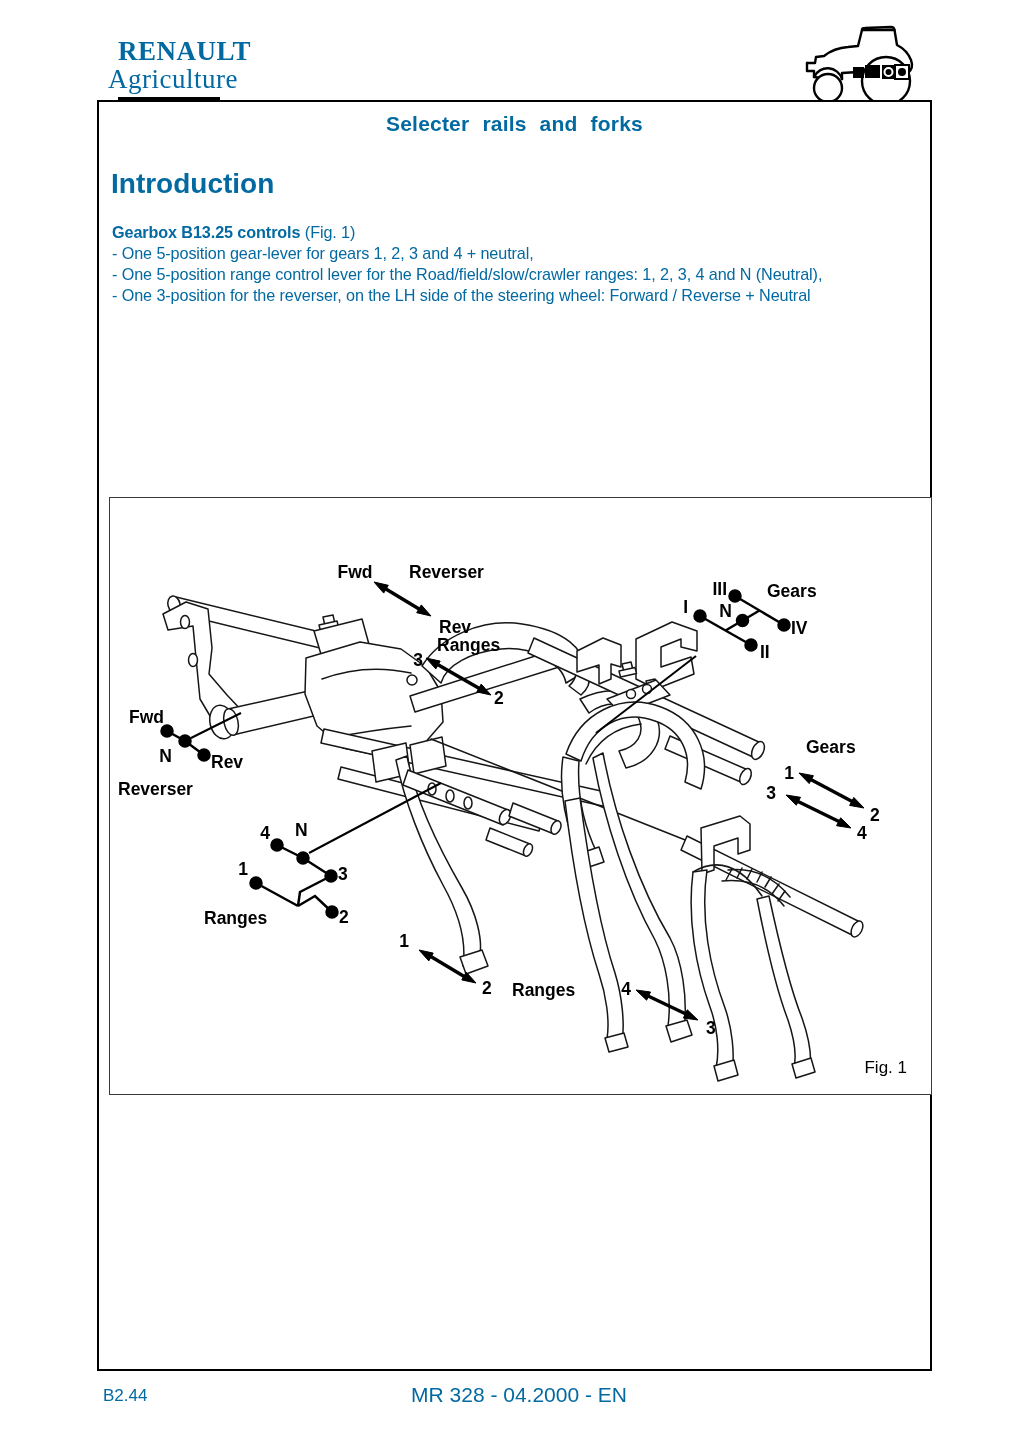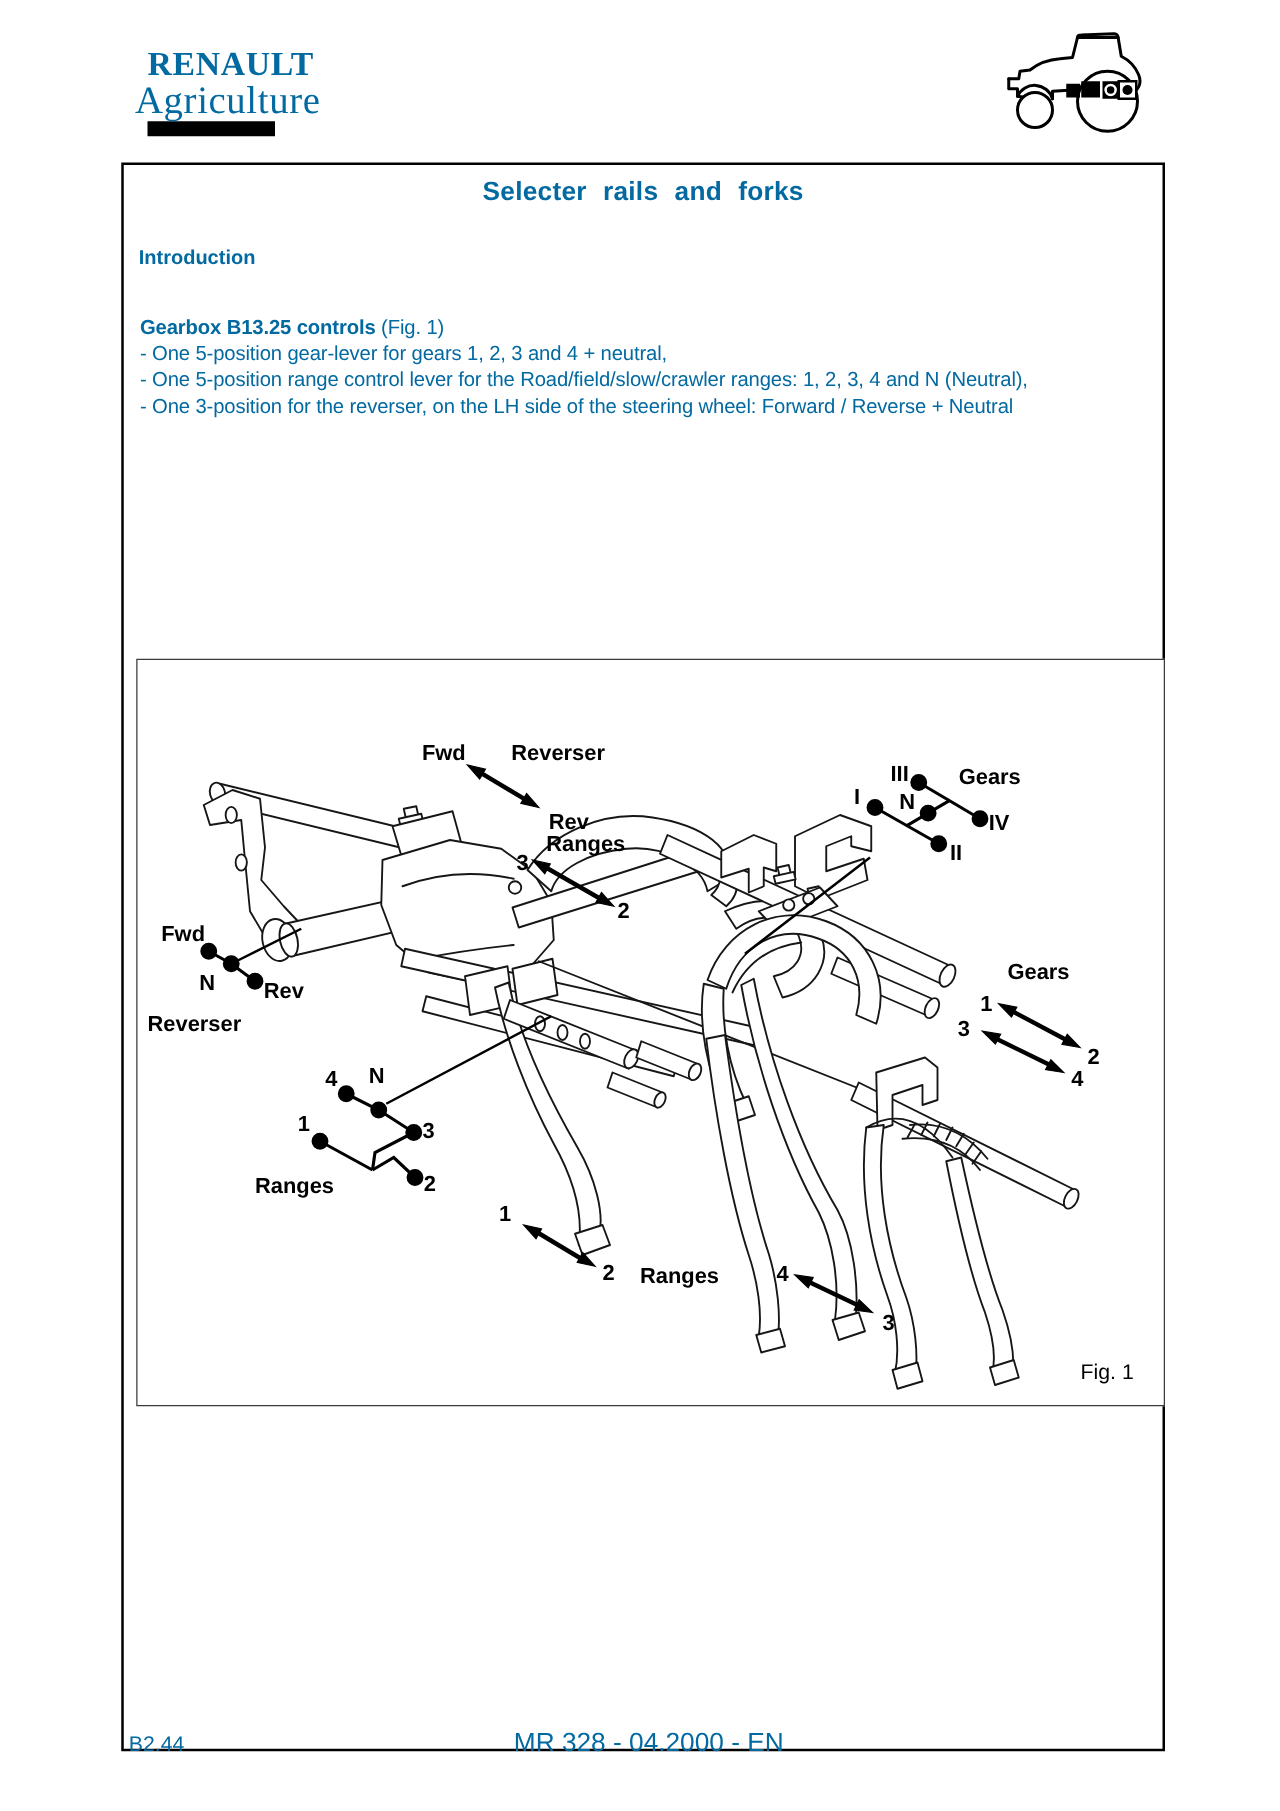--- a/index.html
+++ b/index.html
@@ -8,36 +8,36 @@
     position:relative; width:1024px; height:1449px; background:#fff;
     font-family:"Liberation Sans", sans-serif; color:#0369a1; overflow:hidden;
   }
   
   .logo-block { position:absolute; left:108px; top:38px; }
   .brand-name {
     font-family:"Liberation Serif", serif; font-weight:700; font-size:27px;
     letter-spacing:0.5px; line-height:27px; margin-left:10px;
   }
   .brand-division {
-    font-family:"Liberation Serif", serif; font-size:31px; letter-spacing:0.5px;
+    font-family:"Liberation Serif", serif; font-size:27px; letter-spacing:0.5px;
     line-height:29px;
   }
   .brand-bar { width:102px; height:12px; background:#000; margin-left:10px; margin-top:3px; }
   .tractor-icon { position:absolute; left:800px; top:20px; width:126px; height:92px; }
   
   .main-box {
-    position:absolute; left:97px; top:130px; width:835px; height:1271px;
+    position:absolute; left:97px; top:100px; width:835px; height:1271px;
     border:2px solid #000; background:#fff;
   }
   .doc-title {
     position:absolute; left:0; right:0; top:10px; text-align:center;
     font-size:21px; font-weight:700; word-spacing:7px; letter-spacing:0.2px;
   }
   .section-heading {
-    position:absolute; left:12px; top:66px; font-size:16px; font-weight:700;
+    position:absolute; left:12px; top:66px; font-size:28px; font-weight:700;
   }
   .intro-para {
     position:absolute; left:13px; top:120px; width:802px;
     font-size:16.2px; line-height:21px; letter-spacing:-0.1px;
   }
   .intro-para p { margin:0; }
   .bold { font-weight:700; }
   .hang { padding-left:14px; text-indent:-14px; }
   .note-inline { padding-left:14px; font-weight:700; font-style:italic; }
   .note-para {

